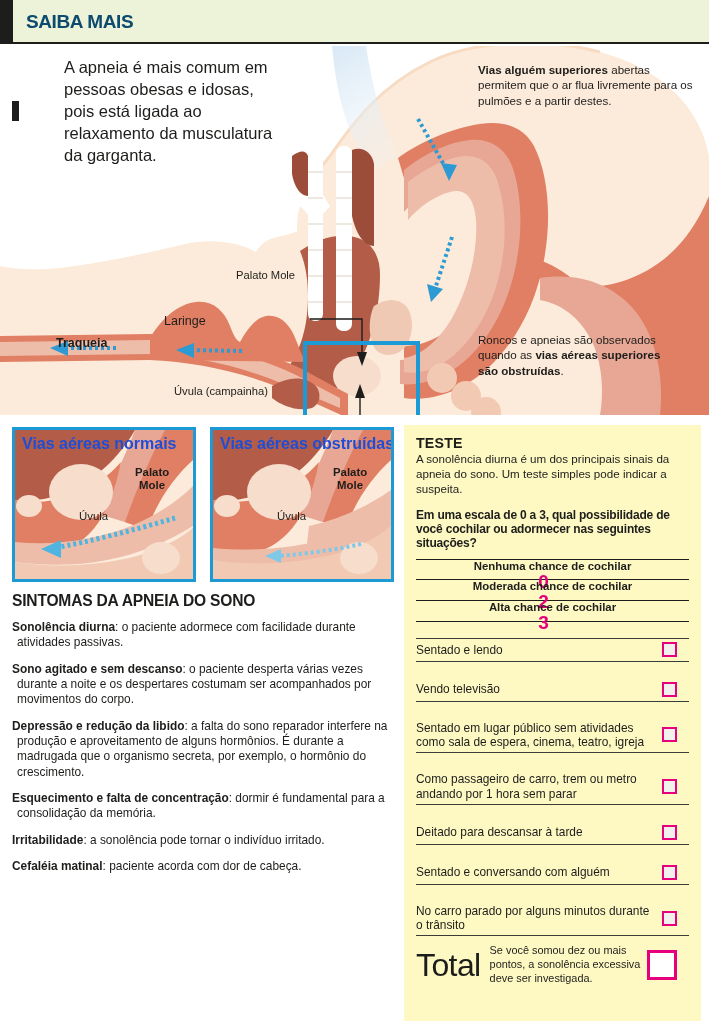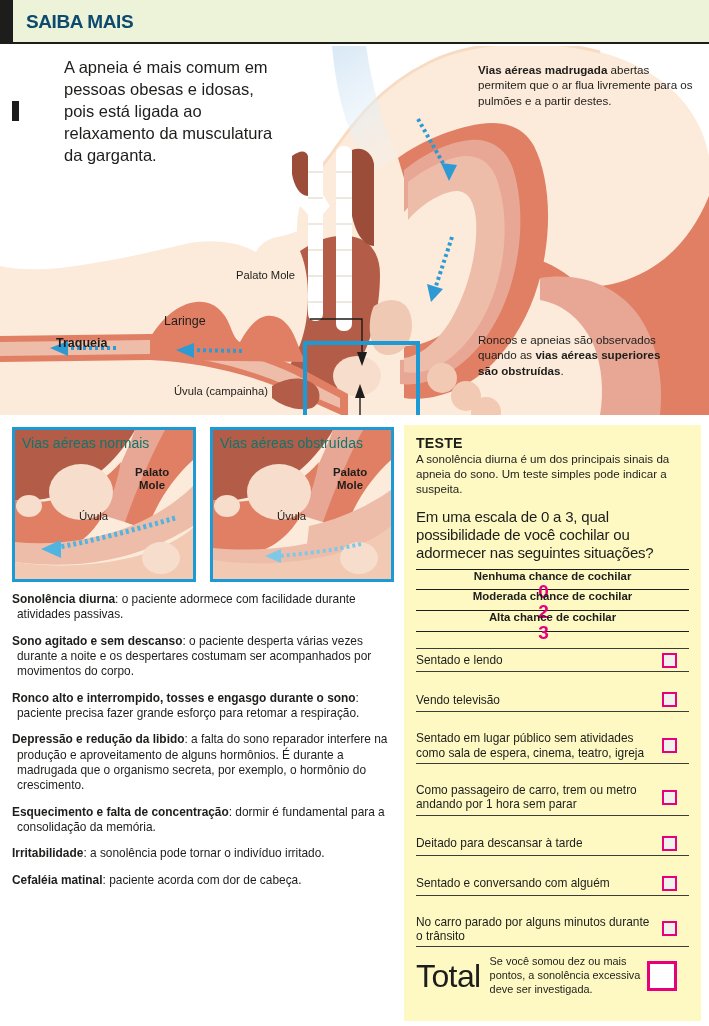--- a/index.html
+++ b/index.html
@@ -95,23 +95,23 @@
     width: 184px; height: 155px;
     border: 3px solid #1b9ad6;
     background: #fdf0e2;
     overflow: hidden;
   }
   .detail-a { left: 12px; }
   .detail-b { left: 210px; }
   .detail-title {
     position: absolute;
     left: 7px; top: 5px;
-    font-size: 14px;
-    font-weight: normal;
-    color: #0f766e;
+    font-size: 16px;
+    font-weight: bold;
+    color: #1d4ed8;
     z-index: 5;
     white-space: nowrap;
   }
   .detail-lab {
     position: absolute;
     font-size: 11.4px;
     font-weight: bold;
     color: #1d1d1b;
     z-index: 5;
     line-height: 1.12;
@@ -154,22 +154,22 @@
     font-weight: bold;
     letter-spacing: 0.2px;
     margin-bottom: 1px;
   }
   .teste-intro {
     font-size: 11.6px;
     line-height: 1.29;
     margin-bottom: 11px;
   }
   .teste-q {
-    font-size: 15px;
-    font-weight: normal;
+    font-size: 12px;
+    font-weight: bold;
     line-height: 1.19;
     letter-spacing: -0.2px;
     margin-bottom: 8px;
   }
 
   .scale-row {
     display: flex;
     align-items: center;
     justify-content: space-between;
     border-bottom: 1.3px solid #1d1d1b;
@@ -370,21 +370,21 @@
 
     <rect x="305" y="297" width="113" height="103" fill="none" stroke="#1b9ad6" stroke-width="4"></rect>
   </svg>
 
   <div class="intro-bar"></div>
 </div>
 
 <div class="intro-text">A apneia é mais comum em pessoas obesas e idosas, pois está ligada ao relaxamento da musculatura da garganta.</div>
 
 <div class="callout callout-top">
-  <b>Vias aéreas madrugada</b><span> abertas permitem que o ar flua livremente para os pulmões e a partir destes.</span>
+  <b>Vias alguém superiores</b><span> abertas permitem que o ar flua livremente para os pulmões e a partir destes.</span>
 </div>
 
 <div class="callout callout-mid">
   <span>Roncos e apneias são observados quando as </span><b>vias aéreas superiores são obstruídas</b><span>.</span>
 </div>
 
 <div class="anno anno-palato">Palato Mole</div>
 <div class="anno anno-uvula">Úvula (campainha)</div>
 <div class="anno anno-laringe">Laringe</div>
 <div class="anno anno-traqueia">Traqueia</div>
@@ -439,24 +439,24 @@
       <path d="M 148,114 C 122,120 92,124 64,126"></path>
     </g>
     <path d="M 52,126 L 68,119 L 68,133 Z" fill="#7fc9e8"></path>
   </svg>
   <div class="detail-title">Vias aéreas obstruídas</div>
   <div class="detail-lab lab-palato">Palato<br>Mole</div>
   <div class="detail-lab lab-uvula">Úvula</div>
 </div>
 
 <div class="sym">
+  <div class="sym-title">SINTOMAS DA APNEIA DO SONO</div>
   <div id="sym-list">
       <div class="sym-item"><b>Sonolência diurna</b><span>: o paciente adormece com facilidade durante atividades passivas.</span></div>
       <div class="sym-item"><b>Sono agitado e sem descanso</b><span>: o paciente desperta várias vezes durante a noite e os despertares costumam ser acompanhados por movimentos do corpo.</span></div>
-      <div class="sym-item"><b>Ronco alto e interrompido, tosses e engasgo durante o sono</b><span>: paciente precisa fazer grande esforço para retomar a respiração.</span></div>
       <div class="sym-item"><b>Depressão e redução da libido</b><span>: a falta do sono reparador interfere na produção e aproveitamento de alguns hormônios. É durante a madrugada que o organismo secreta, por exemplo, o hormônio do crescimento.</span></div>
       <div class="sym-item"><b>Esquecimento e falta de concentração</b><span>: dormir é fundamental para a consolidação da memória.</span></div>
       <div class="sym-item"><b>Irritabilidade</b><span>: a sonolência pode tornar o indivíduo irritado.</span></div>
       <div class="sym-item"><b>Cefaléia matinal</b><span>: paciente acorda com dor de cabeça.</span></div>
     </div>
 </div>
 
 <div class="teste">
   <div class="teste-title">TESTE</div>
   <div class="teste-intro">A sonolência diurna é um dos principais sinais da apneia do sono. Um teste simples pode indicar a suspeita.</div>

